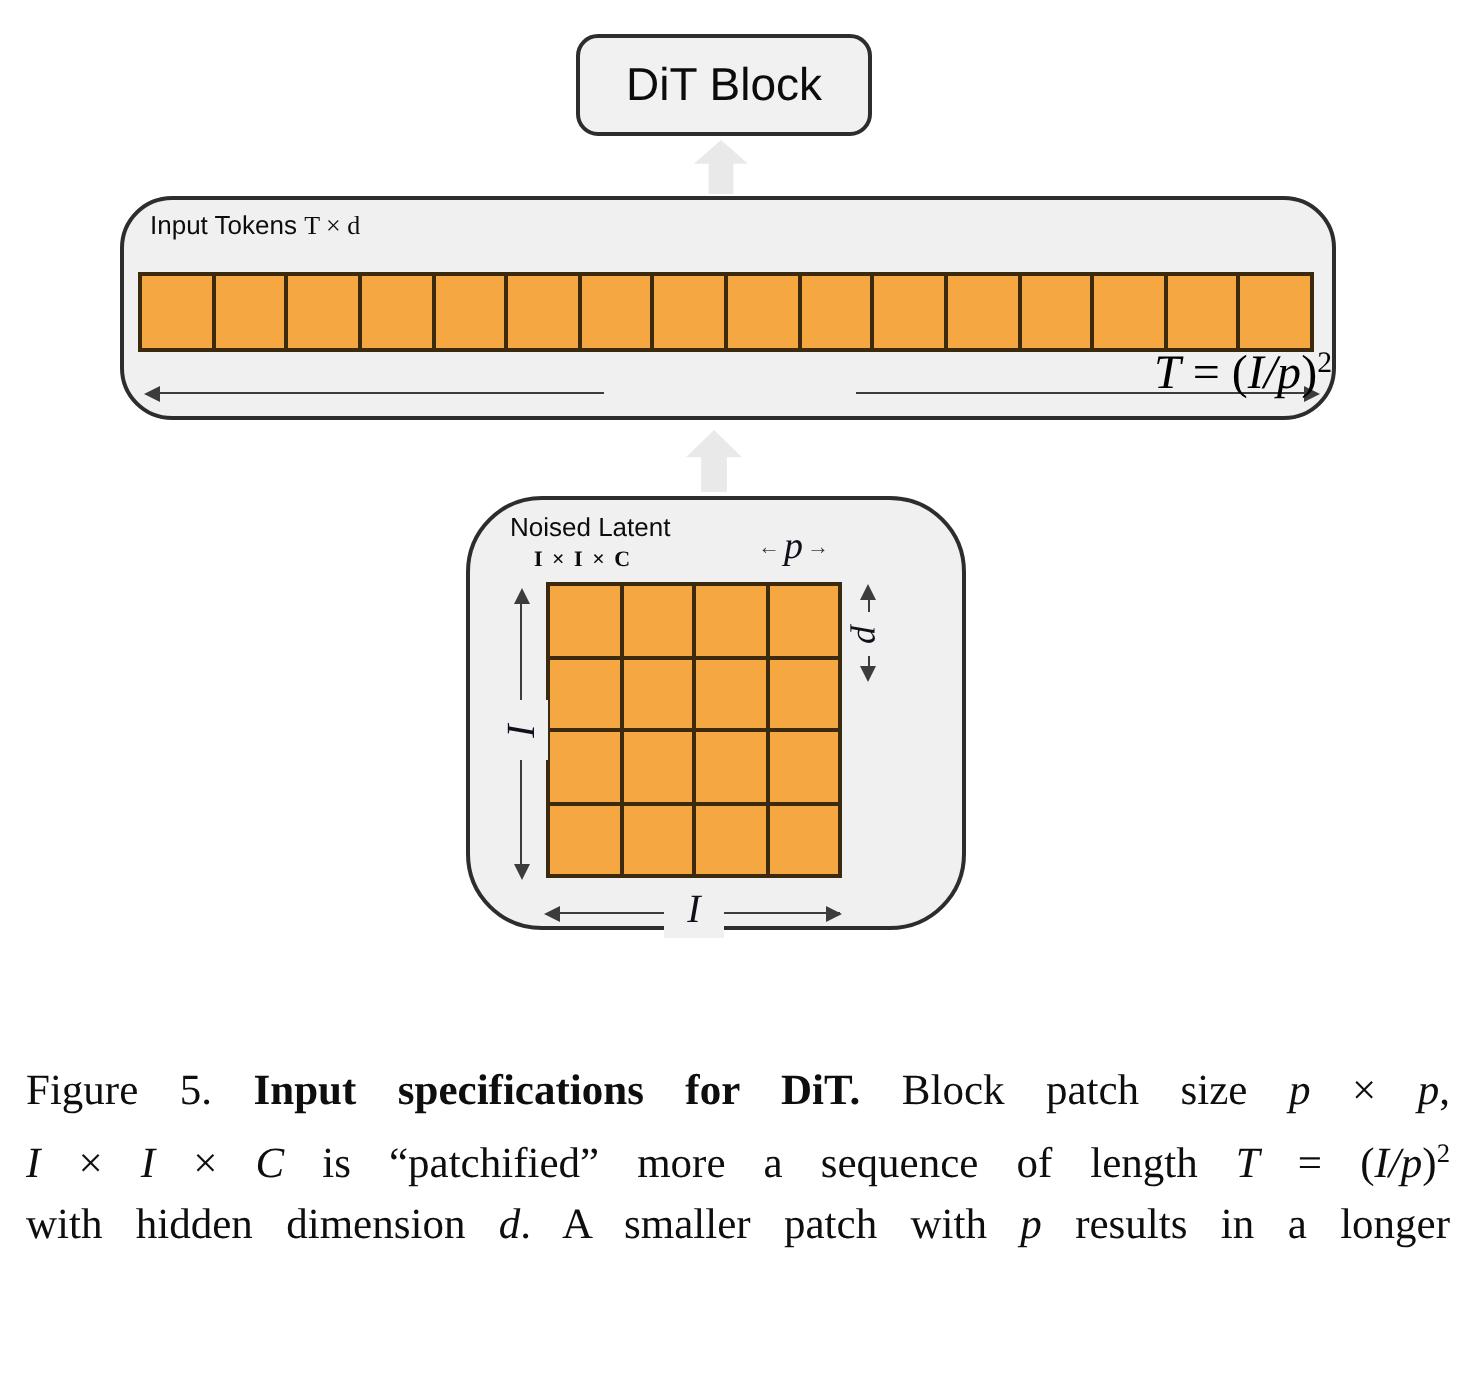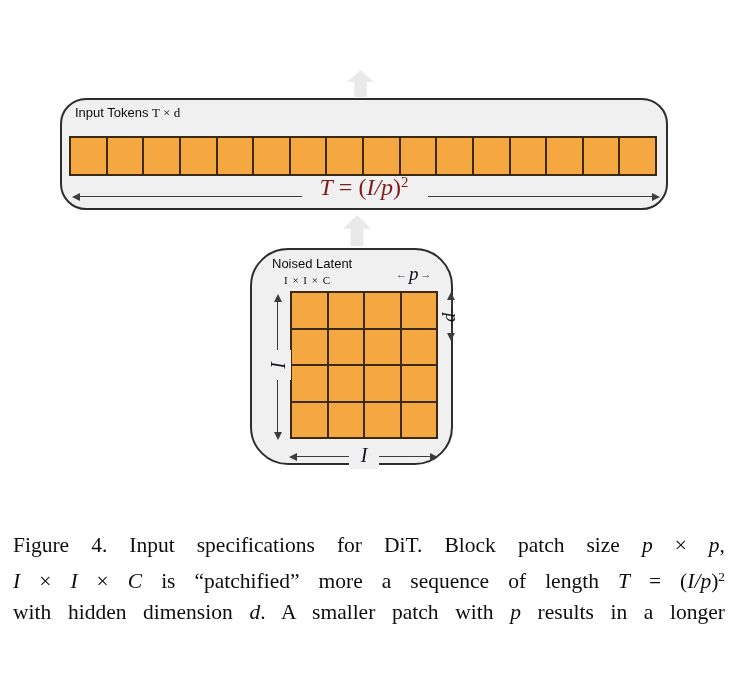--- a/index.html
+++ b/index.html
@@ -14,55 +14,55 @@
   
   .block-arrow{position:absolute;background:var(--arrow-gray,#e9e9e9);
     clip-path:polygon(50% 0,100% 44%,73% 44%,73% 100%,27% 100%,27% 44%,0 44%);}
   .a1{left:347px;top:70px;width:27px;height:27px;}
   .a2{left:343px;top:215px;width:28px;height:31px;}
 
   
   .panel{position:absolute;background:var(--panel-bg,#f0f0f0);
     border:2px solid var(--panel-border,#2d2d2d);box-sizing:border-box;}
   .tokens-panel{left:60px;top:98px;width:608px;height:112px;border-radius:26px;}
-  .latent-panel{left:250px;top:248px;width:203px;height:217px;border-radius:38px;}
+  .latent-panel{left:233px;top:248px;width:250px;height:217px;border-radius:38px;}
 
   .tokens-label{position:absolute;left:13px;top:5px;font-size:13px;color:#0c0c0c;}
   .seg-serif{font-family:"Liberation Serif",serif;}
   .seg-sans{font-family:"Liberation Sans",sans-serif;}
-  .seg-b{font-weight:normal;}
+  .seg-b{font-weight:bold;}
   .seg-m{font-family:"Liberation Serif",serif;font-style:italic;}
   .seg-sup{font-size:0.62em;vertical-align:0.55em;font-style:normal;}
 
   .token-row{position:absolute;left:7px;top:36px;width:588px;height:40px;box-sizing:border-box;
     background:var(--patch-border,#3b2a0e);padding:2px;display:flex;gap:2px;}
   .token{flex:1;background:var(--patch-orange,#f5a742);}
 
-  .formula{position:absolute;left:0;right:0;top:74px;text-align:center;
-    font-family:"Liberation Serif",serif;font-size:24px;color:#7f1d1d;}
+  .formula{position:absolute;left:0;right:0;top:74px;text-align:right;
+    font-family:"Liberation Serif",serif;font-size:24px;color:#000000;}
 
   
   .hline{position:absolute;height:1.4px;background:var(--dim-arrow,#3c3c3c);}
   .vline{position:absolute;width:1.4px;background:var(--dim-arrow,#3c3c3c);}
   .hd{position:absolute;width:0;height:0;}
   .hd.l{border-top:4.5px solid transparent;border-bottom:4.5px solid transparent;border-right:8px solid var(--dim-arrow,#3c3c3c);}
   .hd.r{border-top:4.5px solid transparent;border-bottom:4.5px solid transparent;border-left:8px solid var(--dim-arrow,#3c3c3c);}
   .hd.u{border-left:4.5px solid transparent;border-right:4.5px solid transparent;border-bottom:8px solid var(--dim-arrow,#3c3c3c);}
   .hd.d{border-left:4.5px solid transparent;border-right:4.5px solid transparent;border-top:8px solid var(--dim-arrow,#3c3c3c);}
 
   
   .f-lline{left:14px;top:96px;width:226px;}
   .f-lhead{left:10px;top:92.5px;}
   .f-rline{left:366px;top:96px;width:228px;}
   .f-rhead{left:590px;top:92.5px;}
 
   
   .nl-title{position:absolute;left:20px;top:6px;font-size:13px;color:#0c0c0c;}
   .nl-shape{position:absolute;left:32px;top:24px;font-family:"Liberation Serif",serif;
-    font-size:11px;letter-spacing:1px;color:#0c0c0c;}
+    font-size:11px;letter-spacing:1px;color:#0c0c0c;font-weight:bold;}
   .p-top{position:absolute;left:144px;top:13px;display:flex;align-items:center;gap:2px;}
   .p-top .arr{font-size:11px;color:var(--dim-arrow,#3c3c3c);}
   .p-italic{font-family:"Liberation Serif",serif;font-style:italic;font-size:19px;color:#10101c;}
 
   .latent-grid{position:absolute;left:38px;top:41px;width:148px;height:148px;box-sizing:border-box;
     background:var(--patch-border,#3b2a0e);padding:2px;display:grid;
     grid-template-columns:repeat(4,1fr);grid-template-rows:repeat(4,1fr);gap:2px;}
   .cell{background:var(--patch-orange,#f5a742);}
 
   .i-left-line{left:25px;top:47px;height:136px;}
@@ -93,20 +93,23 @@
   .caption{position:absolute;left:13px;top:530px;width:712px;
     font-family:"Liberation Serif",serif;font-size:21.5px;line-height:31px;color:#0e0e0e;}
   .cap-line{text-align:justify;text-align-last:justify;}
   .cap-last{text-align:left;}
 </style>
 </head>
 <body>
 
 <div class="fig">
 
+  <div class="dit-box">
+    <span>DiT Block</span>
+  </div>
 
   <div class="block-arrow a1"></div>
   <div class="block-arrow a2"></div>
 
   <div class="panel tokens-panel">
     <div class="tokens-label"><span class="seg-sans">Input Tokens </span><span class="seg-serif">T × d</span></div>
     <div class="token-row">
         <div class="token"></div>
         <div class="token"></div>
         <div class="token"></div>
@@ -175,18 +178,18 @@
     <div class="vline p-right-s2"></div>
     <div class="hd d p-right-hd"></div>
 
     <div class="hline i-bot-line"></div>
     <div class="hd l i-bot-hl"></div>
     <div class="hd r i-bot-hr"></div>
     <div class="i-bot-label">I</div>
   </div>
 
   <div class="caption">
-    <div class="cap-line"><span class="seg-n">Figure 4. </span><span class="seg-b">Input specifications for DiT.</span><span class="seg-n"> Block patch size </span><span class="seg-m">p</span><span class="seg-n"> × </span><span class="seg-m">p</span><span class="seg-n">,</span></div>
+    <div class="cap-line"><span class="seg-n">Figure 5. </span><span class="seg-b">Input specifications for DiT.</span><span class="seg-n"> Block patch size </span><span class="seg-m">p</span><span class="seg-n"> × </span><span class="seg-m">p</span><span class="seg-n">,</span></div>
     <div class="cap-line"><span class="seg-m">I</span><span class="seg-n"> × </span><span class="seg-m">I</span><span class="seg-n"> × </span><span class="seg-m">C</span><span class="seg-n"> is “patchified” more a sequence of length </span><span class="seg-m">T</span><span class="seg-n"> = (</span><span class="seg-m">I/p</span><span class="seg-n">)</span><span class="seg-sup">2</span></div>
     <div class="cap-line"><span class="seg-n">with hidden dimension </span><span class="seg-m">d</span><span class="seg-n">. A smaller patch with </span><span class="seg-m">p</span><span class="seg-n"> results in a longer</span></div>
   </div>
 
 </div>
 
 </body></html>

